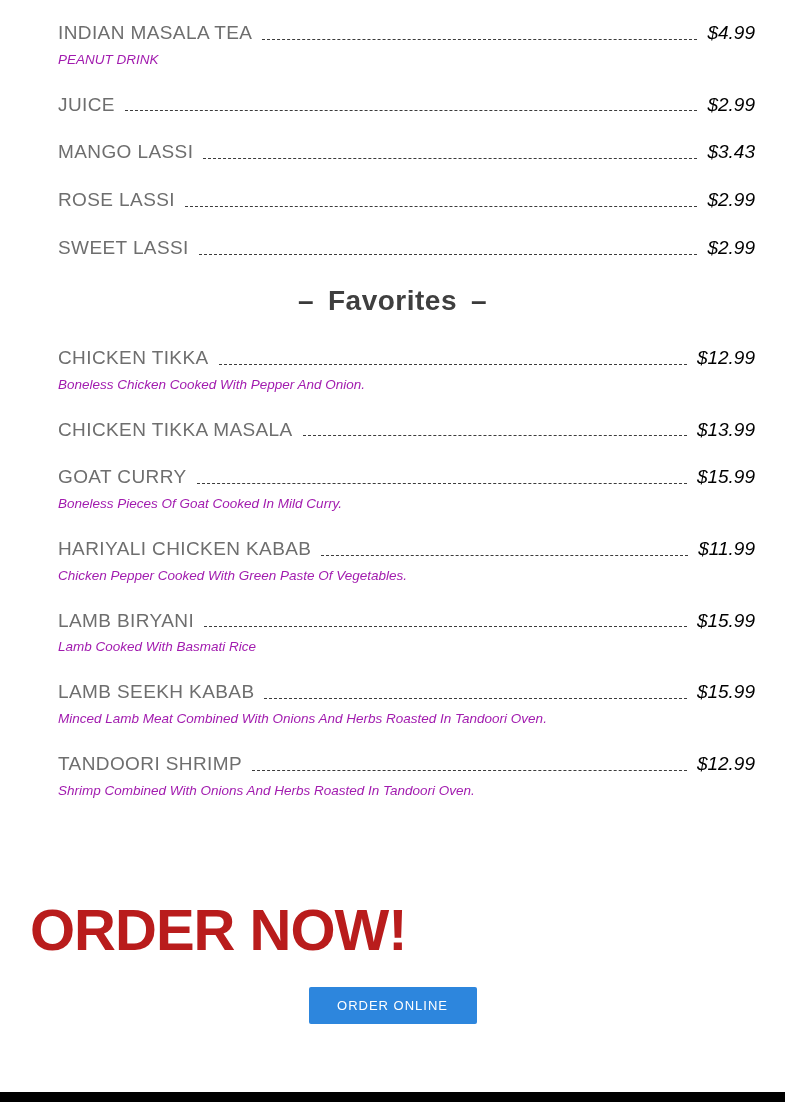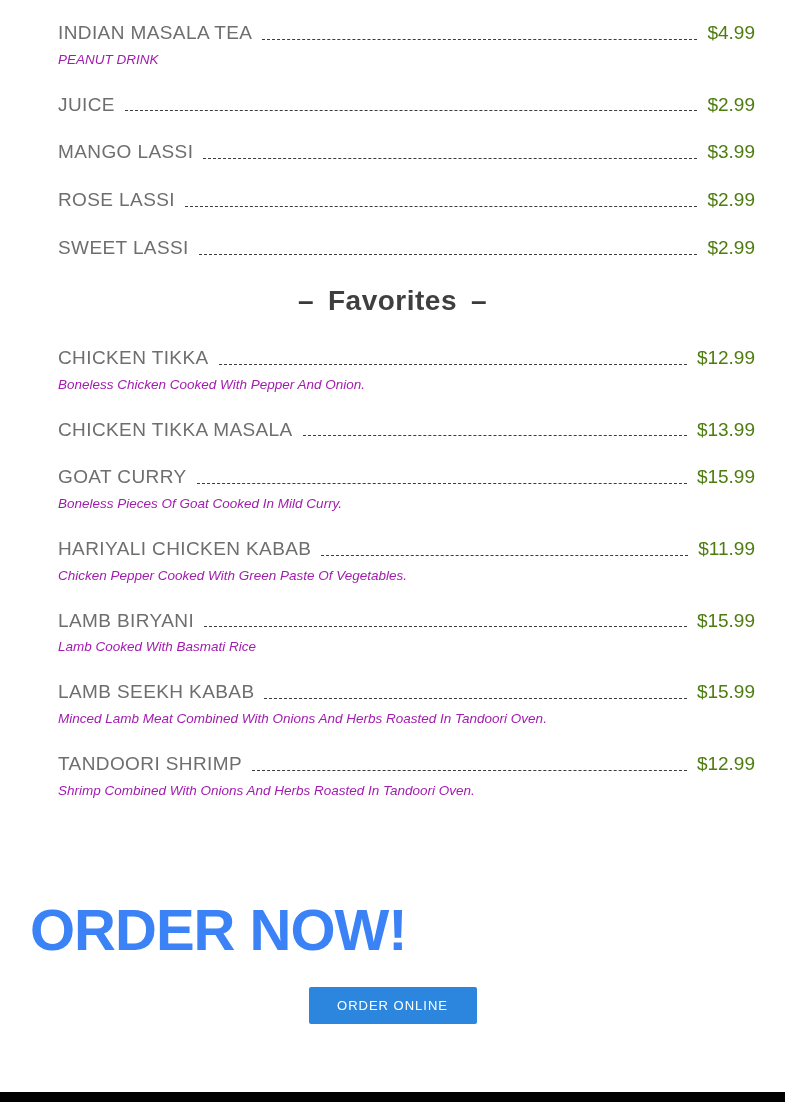--- a/index.html
+++ b/index.html
@@ -29,21 +29,22 @@
     line-height: 1.2;
   }
   .leader {
     flex: 1;
     border-bottom: 1px dashed #3c3c3c;
     margin: 0 10px 5px 10px;
     min-width: 30px;
   }
   .item-price {
     font-size: 19px;
-    color: #4d7c0f;
+    font-style: italic;
+    color: #000000;
     white-space: nowrap;
     line-height: 1.2;
   }
   .item-desc {
     margin-top: 7px;
     font-size: 13.5px;
     font-style: italic;
     color: #a21caf;
     line-height: 1.25;
     max-width: 725px;
@@ -59,21 +60,21 @@
     font-weight: bold;
     color: #3a3a3a;
     margin: 0 14px;
   }
   .cta-section {
     margin-top: 100px;
   }
   .cta-heading {
     font-size: 58px;
     font-weight: bold;
-    color: #3b82f6;
+    color: #b91c1c;
     letter-spacing: -1px;
     line-height: 1.05;
   }
   .cta-button-row {
     display: flex;
     justify-content: center;
     margin-top: 26px;
   }
   .order-online-btn {
     background: #2d86dd;
@@ -116,21 +117,21 @@
       <span class="item-name">JUICE</span>
       <span class="leader"></span>
       <span class="item-price">$2.99</span>
     </div>
   </div>
 
   <div class="menu-item">
     <div class="item-row">
       <span class="item-name">MANGO LASSI</span>
       <span class="leader"></span>
-      <span class="item-price">$3.99</span>
+      <span class="item-price">$3.43</span>
     </div>
   </div>
 
   <div class="menu-item">
     <div class="item-row">
       <span class="item-name">ROSE LASSI</span>
       <span class="leader"></span>
       <span class="item-price">$2.99</span>
     </div>
   </div>

